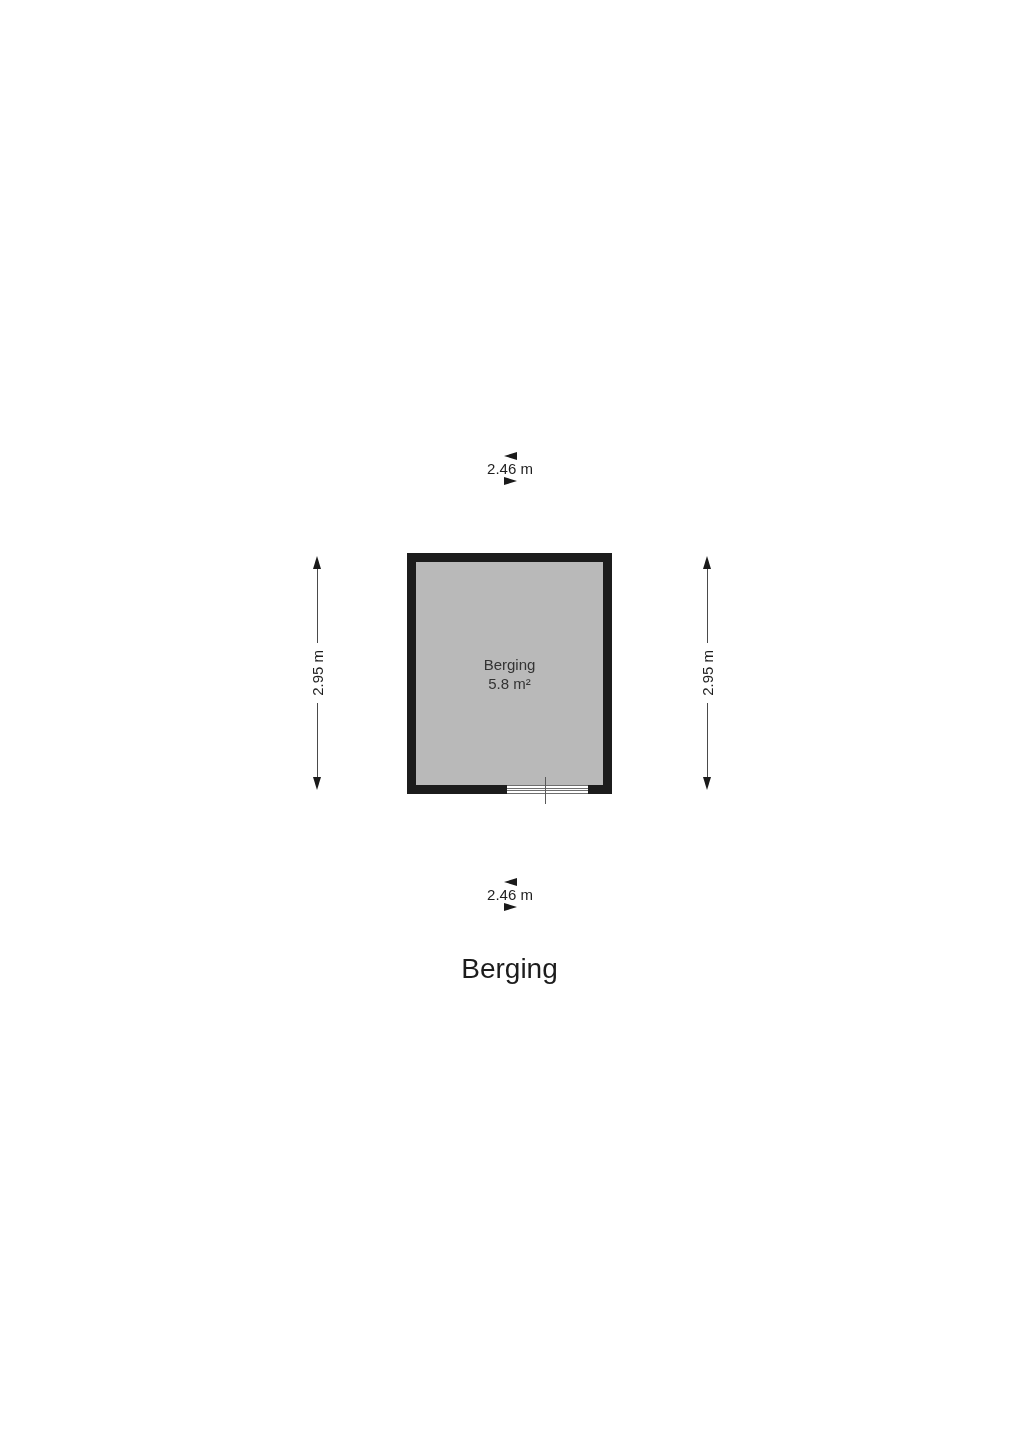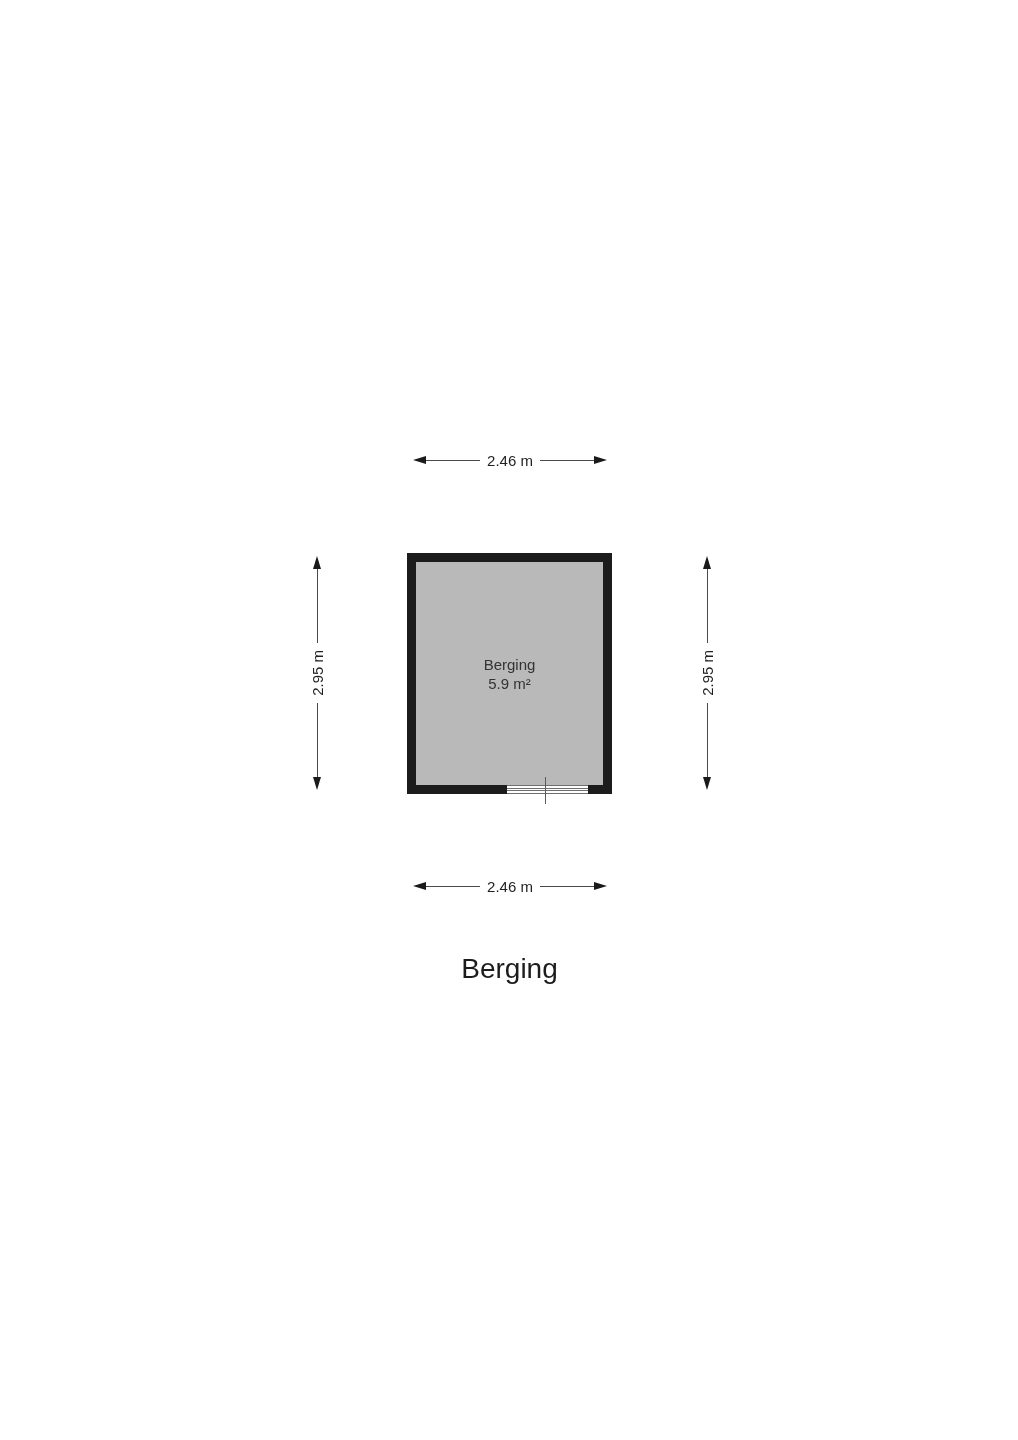--- a/index.html
+++ b/index.html
@@ -19,21 +19,21 @@
 
   
   .dim {
     position: absolute;
     display: flex;
     align-items: center;
     font-size: 15px;
     color: #1f1f1f;
     white-space: nowrap;
   }
-  .dim-h { flex-direction: row; height: 16px; }
+  .dim-h { flex-direction: column; height: 16px; }
   .dim-v { flex-direction: column; width: 16px; }
   .dline { flex: 1 1 auto; background: #4a4a4a; }
   .dim-h .dline { height: 1px; }
   .dim-v .dline { width: 1px; }
   .dlabel { padding: 0 7px; }
   .dim-v .dlabel {
     padding: 7px 0;
     writing-mode: vertical-rl;
     transform: rotate(180deg);
   }
@@ -126,21 +126,21 @@
       <span class="dline"></span>
       <span class="dlabel">2.95 m</span>
       <span class="dline"></span>
       <span class="ah ah-down"></span>
     </div>
 
     <div class="room" style="background-color: rgb(28, 28, 28);">
       <div class="room-floor" style="background-color: rgb(185, 185, 185);">
         <div class="room-label">
           <div>Berging</div>
-          <div>5.9 m²</div>
+          <div>5.8 m²</div>
         </div>
       </div>
       <div class="door-opening"></div>
       <div class="door-line"></div>
     </div>
 
     <div class="dim dim-h" style="left:413px; top:878px; width:194px;">
       <span class="ah ah-left"></span>
       <span class="dline"></span>
       <span class="dlabel">2.46 m</span>

